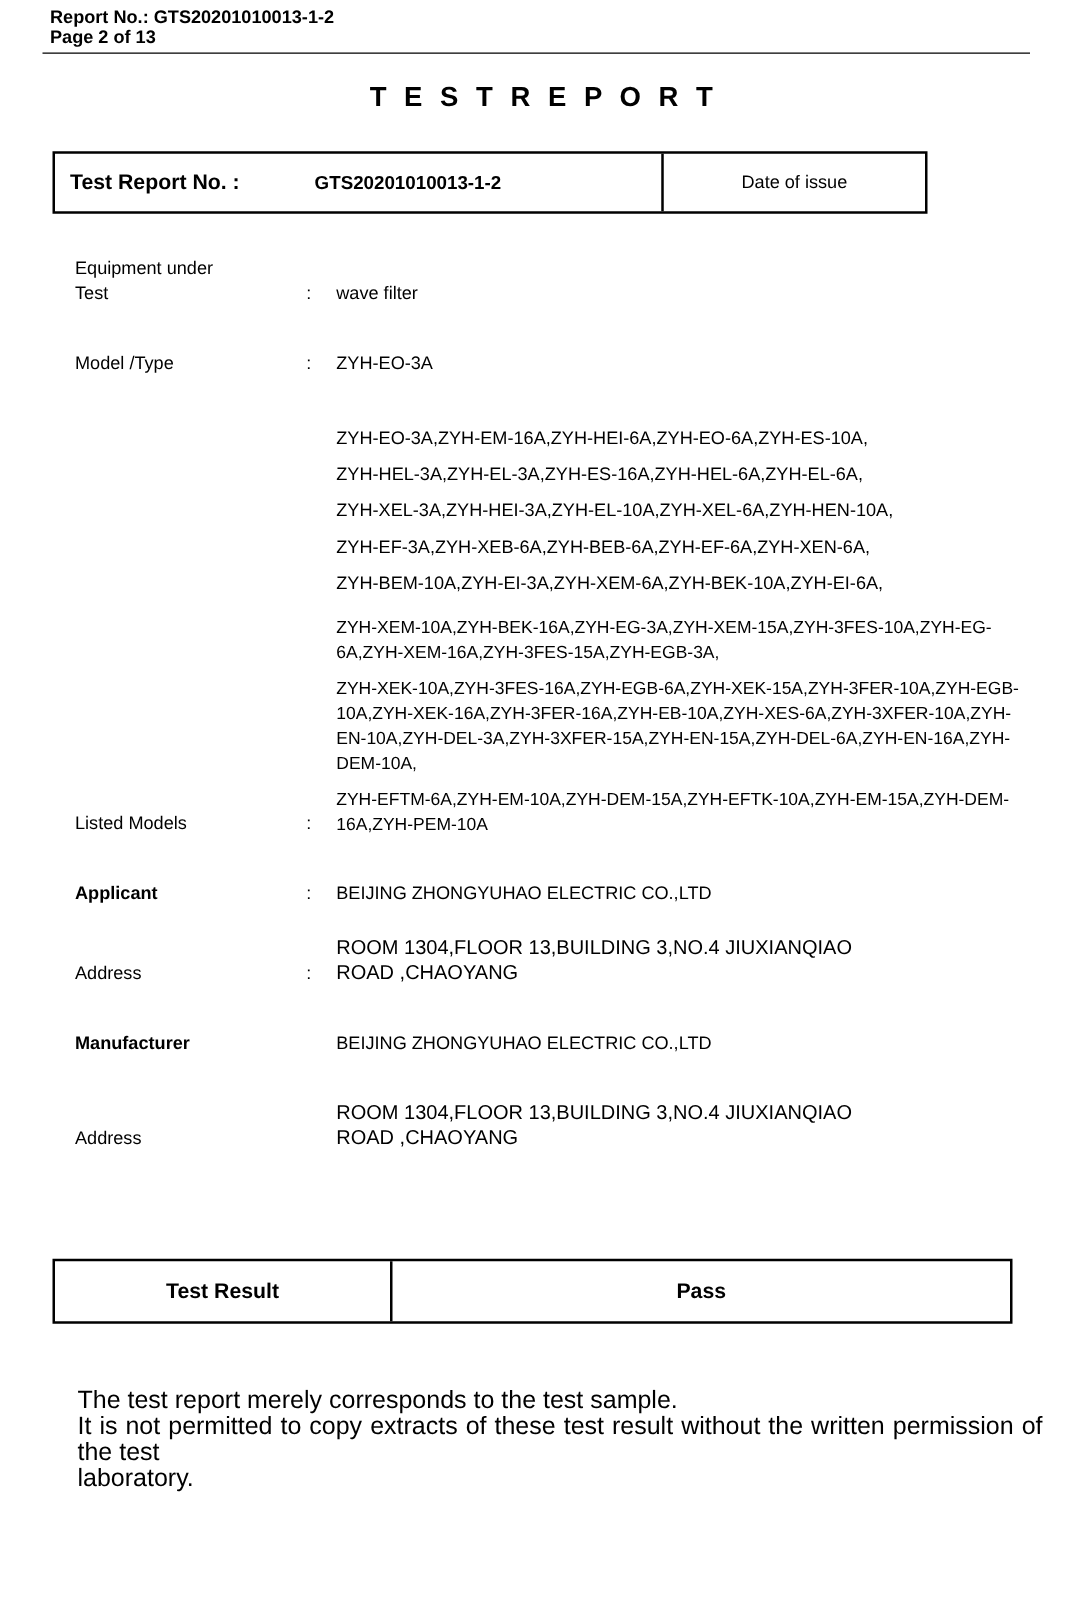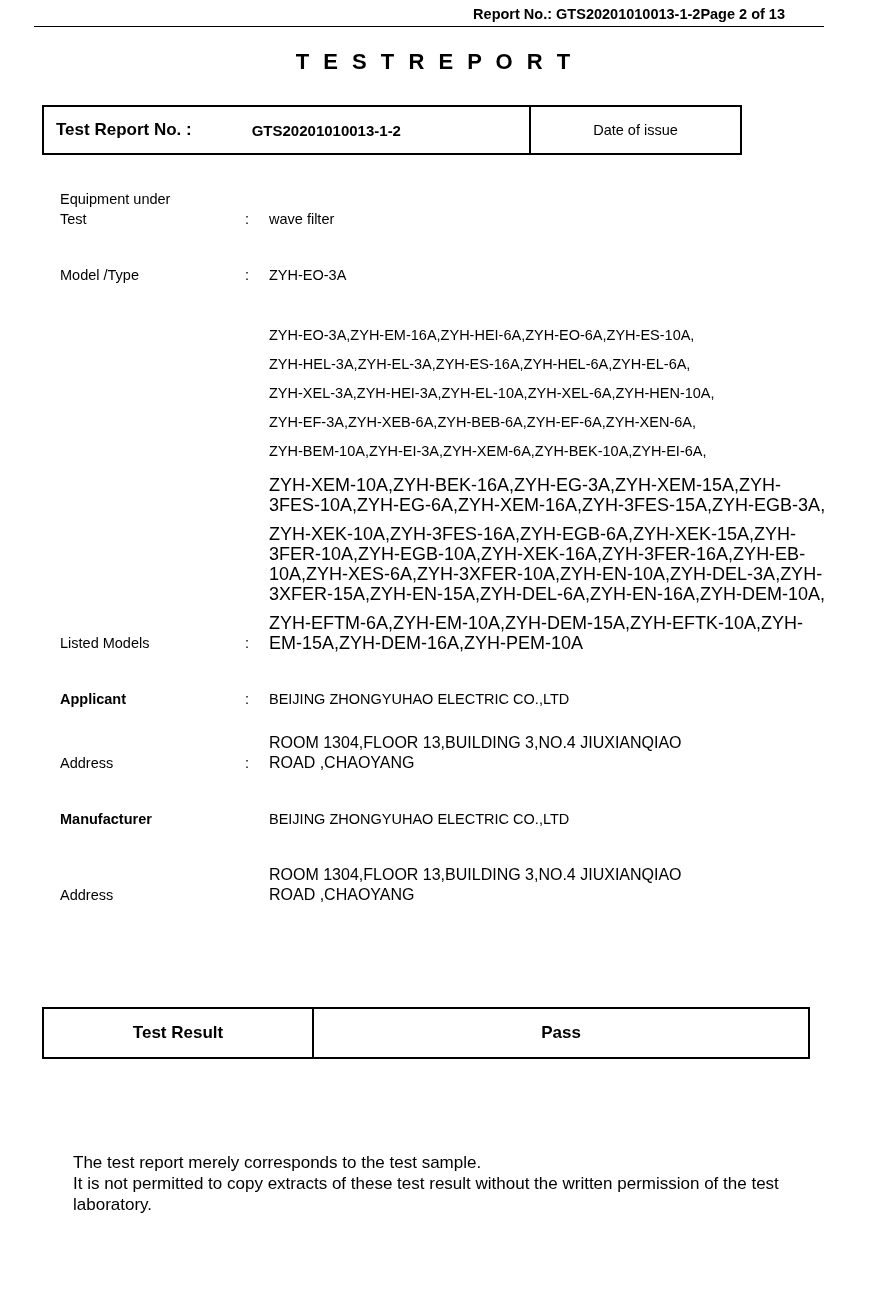--- a/index.html
+++ b/index.html
@@ -18,27 +18,28 @@
   .page {
     width: 870px;
     height: 1290px;
     position: relative;
     box-sizing: border-box;
     padding: 0 40px;
   }
   
   .header {
     display: flex;
-    justify-content: flex-end;
+    justify-content: space-between;
     align-items: flex-start;
     font-size: 14.5px;
     font-weight: bold;
     padding-top: 6px;
     padding-left: 0px;
     padding-right: 45px;
+    flex-direction: column;
   }
   .header-left { letter-spacing: 0px; }
   .header-right { letter-spacing: 0px; }
   .header-rule {
     border-bottom: 1.5px solid #000;
     margin: 4px 0 0 0;
     width: 790px;
     margin-left: -6px;
   }
   
@@ -123,21 +124,21 @@
     font-size: 14.5px;
     line-height: 20px;
   }
   .models-block { }
   .models-line {
     font-size: 14.5px;
     line-height: 29px;
     white-space: nowrap;
   }
   .models-para {
-    font-size: 18px;
+    font-size: 14px;
     line-height: 20px;
     margin-top: 9px;
   }
   .addr-line {
     font-size: 16px;
     line-height: 20px;
   }
   .spacer-sm { height: 14px; }
   .spacer-md { height: 26px; }
   
@@ -165,26 +166,25 @@
     flex: 1;
     display: flex;
     align-items: center;
     justify-content: center;
     font-size: 17px;
     font-weight: bold;
   }
   
   .note {
     position: absolute;
-    left: 73px;
+    left: 62px;
     top: 1110px;
     width: 772px;
-    font-size: 17px;
+    font-size: 20px;
     line-height: 21px;
-    margin-top: 42px;
   }
   .note-line-justify {
     text-align: justify;
     text-align-last: left;
   }
 </style>
 </head>
 <body>
 
 <div class="page">

